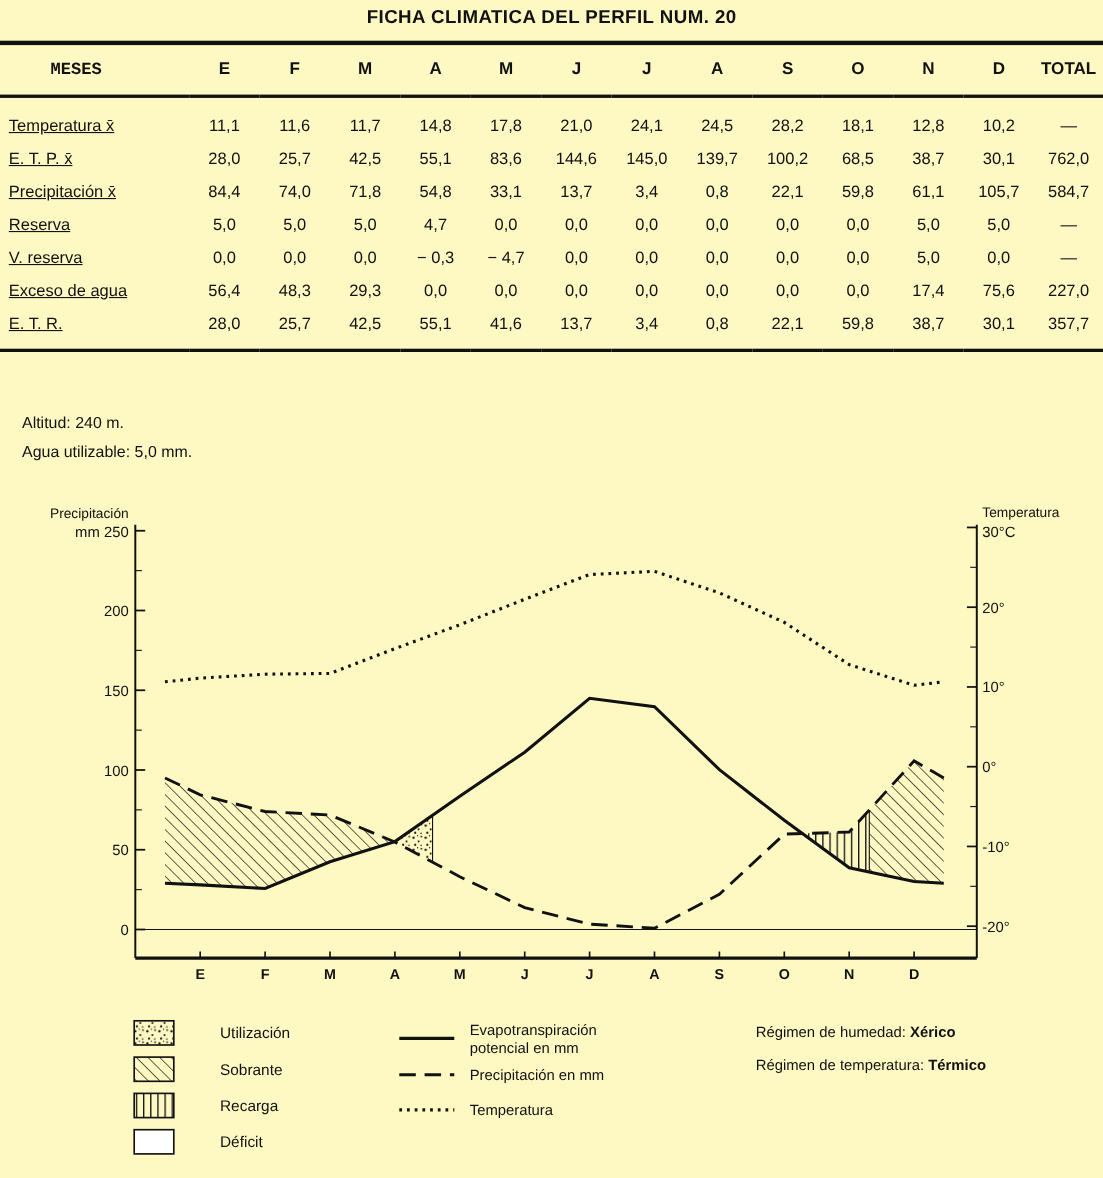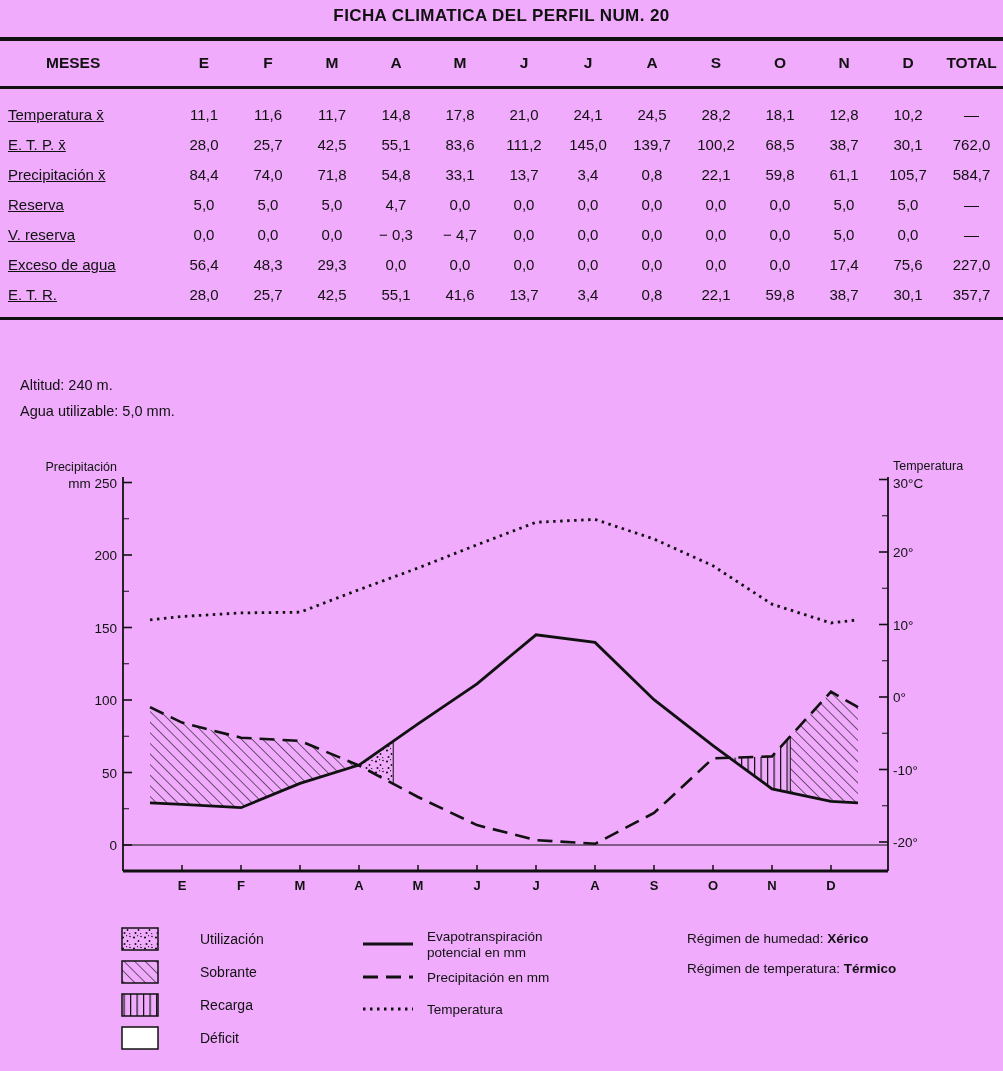--- a/index.html
+++ b/index.html
@@ -1,25 +1,25 @@
 <!DOCTYPE html>
 <html><head>
 <meta charset="utf-8">
 <style>
   html,body{margin:0;padding:0;background:#fff;}
-  .page{position:relative;width:1003px;height:1071px;background:#f0abfc;color:#111;
+  .page{position:relative;width:1003px;height:1071px;background:#fef9c3;color:#111;
         font-family:"Liberation Sans",sans-serif;overflow:hidden;}
   .title{position:absolute;top:6px;left:0;width:100%;text-align:center;
          font-size:17px;font-weight:bold;letter-spacing:.4px;}
   .rule-top{position:absolute;top:37px;left:0;width:1003px;height:3.5px;background:#111;}
   table.climate{position:absolute;top:40px;left:0;width:1003px;border-collapse:collapse;
          border-bottom:3.5px solid #111;table-layout:fixed;}
   table.climate th{font-size:15.5px;font-weight:bold;height:46px;vertical-align:middle;
          border-bottom:3px solid #111;text-align:center;padding:0;}
-  table.climate th.lbl{text-align:left;padding-left:46px;}
+  table.climate th.lbl{text-align:left;padding-left:46px;font-family:Liberation Mono, monospace;}
   table.climate td{font-size:15px;height:30px;text-align:center;vertical-align:middle;padding:0;
          white-space:nowrap;}
   table.climate td.lbl{text-align:left;padding-left:8px;text-decoration:underline;}
   table.climate tbody tr:first-child td{padding-top:10px;}
   table.climate tbody tr:last-child td{padding-bottom:8px;}
   .notes{position:absolute;top:372px;left:20px;font-size:14.5px;line-height:26px;}
   svg.chart{position:absolute;top:440px;left:0;}
   text{font-family:"Liberation Sans",sans-serif;fill:#111;}
 </style>
 </head>
@@ -71,21 +71,21 @@
           <td>10,2</td>
           <td>—</td>
         </tr>
         <tr>
           <td class="lbl">E. T. P. x̄</td>
           <td>28,0</td>
           <td>25,7</td>
           <td>42,5</td>
           <td>55,1</td>
           <td>83,6</td>
-          <td>111,2</td>
+          <td>144,6</td>
           <td>145,0</td>
           <td>139,7</td>
           <td>100,2</td>
           <td>68,5</td>
           <td>38,7</td>
           <td>30,1</td>
           <td>762,0</td>
         </tr>
         <tr>
           <td class="lbl">Precipitación x̄</td>

